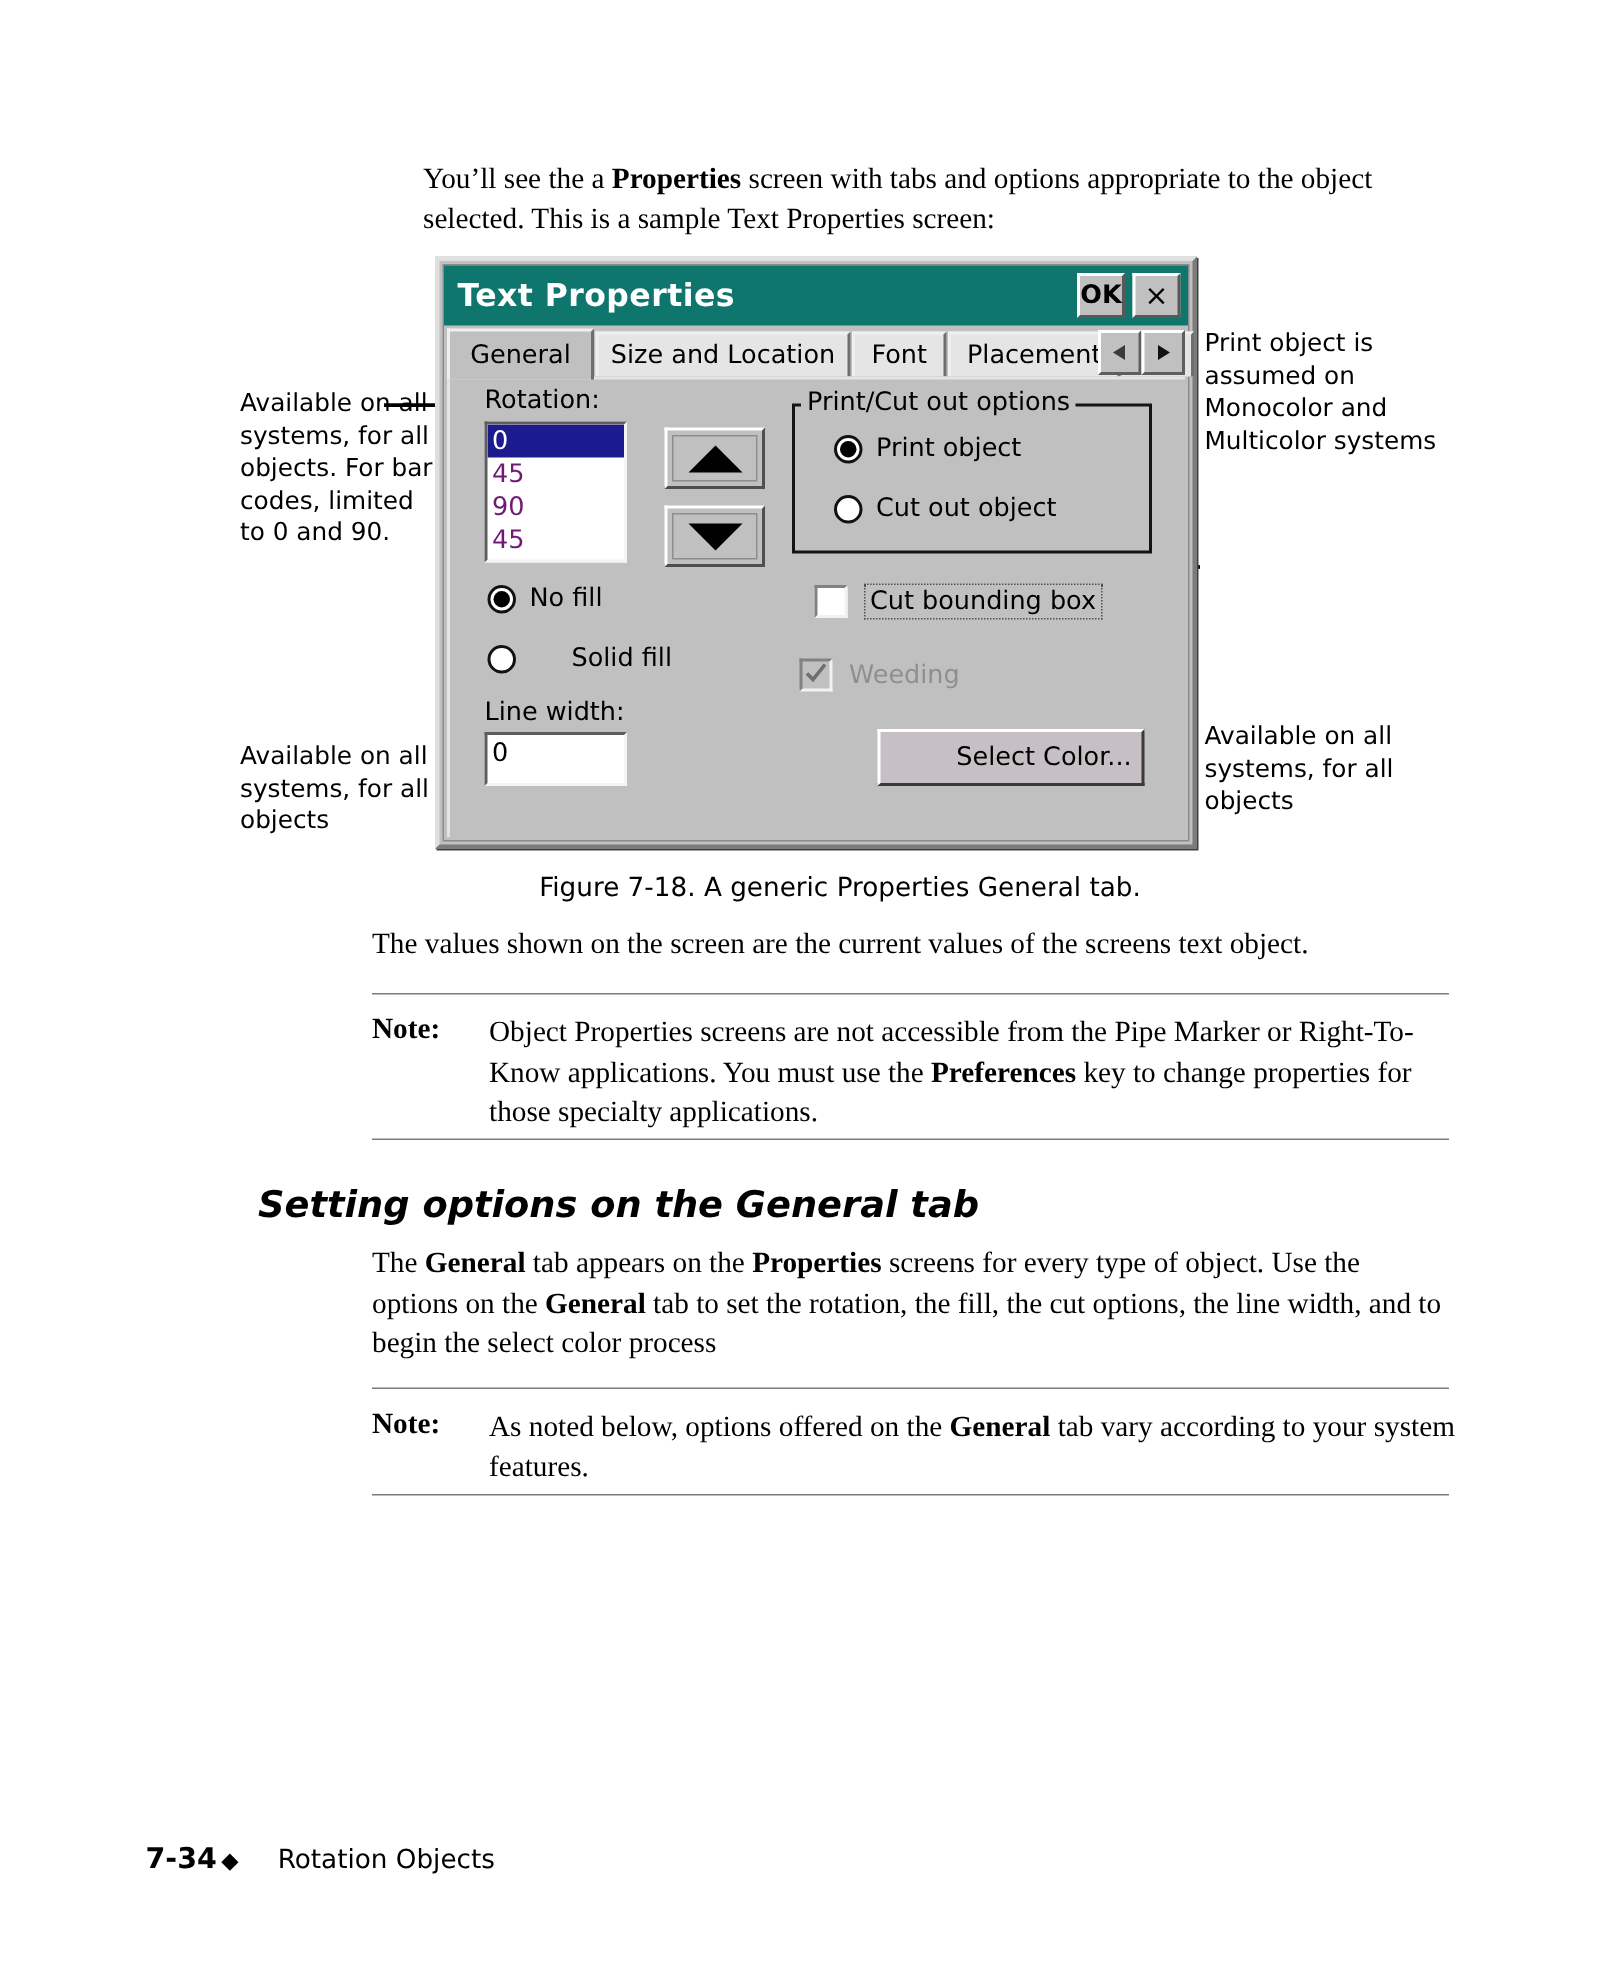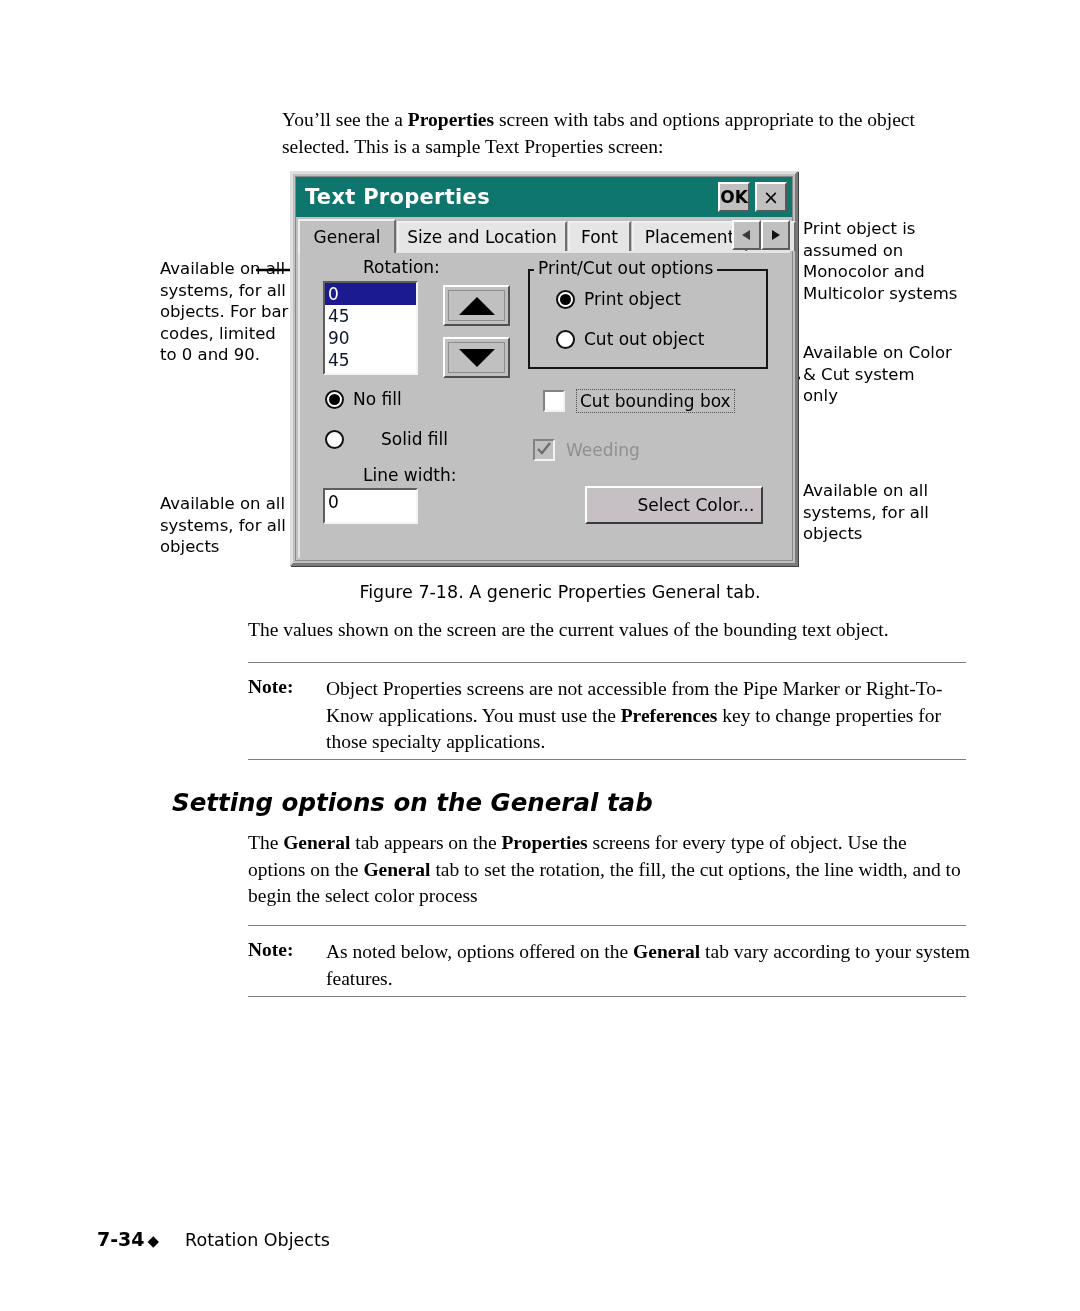--- a/index.html
+++ b/index.html
@@ -176,21 +176,20 @@
     border-left: 2px solid #e4e4e4;
     box-sizing: border-box;
   }
 
   .ctl-label {
     position: absolute;
     font-family: "DejaVu Sans", sans-serif;
     font-size: 17px;
     color: #000;
     white-space: nowrap;
-    margin-left: 40px;
   }
 
   
   #rotation-label { left: 23px; top: 4px; }
   #rotation-list {
     position: absolute;
     left: 23px;
     top: 28px;
     width: 95px;
     height: 94px;
@@ -200,21 +199,21 @@
     border-right: 2px solid #f4f4f4;
     border-bottom: 2px solid #f4f4f4;
     box-sizing: border-box;
     overflow: hidden;
   }
   .rot-item {
     font-family: "DejaVu Sans", sans-serif;
     font-size: 17px;
     line-height: 22px;
     padding-left: 3px;
-    color: #0f172a;
+    color: #701a75;
     white-space: nowrap;
   }
   .rot-item.selected {
     background: #1b1b8f;
     color: #ffffff;
   }
 
   
   .spin-btn {
     position: absolute;
@@ -479,21 +478,20 @@
     <line x1="779" y1="122" x2="779" y2="330" stroke="#000" stroke-width="2.5"></line>
     <line x1="779" y1="218" x2="800" y2="218" stroke="#000" stroke-width="2.5"></line>
 
     <line x1="797" y1="358" x2="752" y2="358" stroke="#000" stroke-width="2.5"></line>
     <polygon points="752,358 765,352 765,364" fill="#000"></polygon>
   </svg>
 
   <div class="annot" id="annot-rotation">Available on all systems, for all objects. For bar codes, limited to 0 and 90.</div>
   <div class="annot" id="annot-linewidth">Available on all systems, for all objects</div>
   <div class="annot" id="annot-print">Print object is assumed on Monocolor and Multicolor systems</div>
-  <div class="annot" id="annot-colorcut">Available on Color &amp; Cut system only</div>
   <div class="annot" id="annot-selectcolor">Available on all systems, for all objects</div>
 
   <div id="properties-dialog">
     <div id="dialog-inner"></div>
 
     <div id="dialog-titlebar">
       <div id="dialog-title">Text Properties</div>
       <div class="titlebar-btn" id="ok-button">OK</div>
       <div class="titlebar-btn" id="close-button">×</div>
     </div>
@@ -580,21 +578,21 @@
         <span class="check-text disabled">Weeding</span>
       </div>
 
       <div id="select-color-button">Select Color...</div>
     </div>
   </div>
 </div>
 
 <div id="figure-caption">Figure 7-18. A generic Properties General tab.</div>
 
-<div class="body-text" id="values-paragraph">The values shown on the screen are the current values of the bounding text object.</div>
+<div class="body-text" id="values-paragraph">The values shown on the screen are the current values of the screens text object.</div>
 
 <div class="note-block" id="note-one">
   <div class="note-rule" style="top:0;"></div>
   <div class="note-label" style="top:14px;">Note:</div>
   <div class="note-body" style="left:78px; top:14px; width:640px;">
     <span>Object Properties screens are not accessible from the Pipe Marker or</span>
     <span>Right-To-Know applications. You must use the </span><b>Preferences</b><span> key to change</span>
     <span>properties for those specialty applications.</span>
   </div>
   <div class="note-rule" style="top:97px;"></div>

